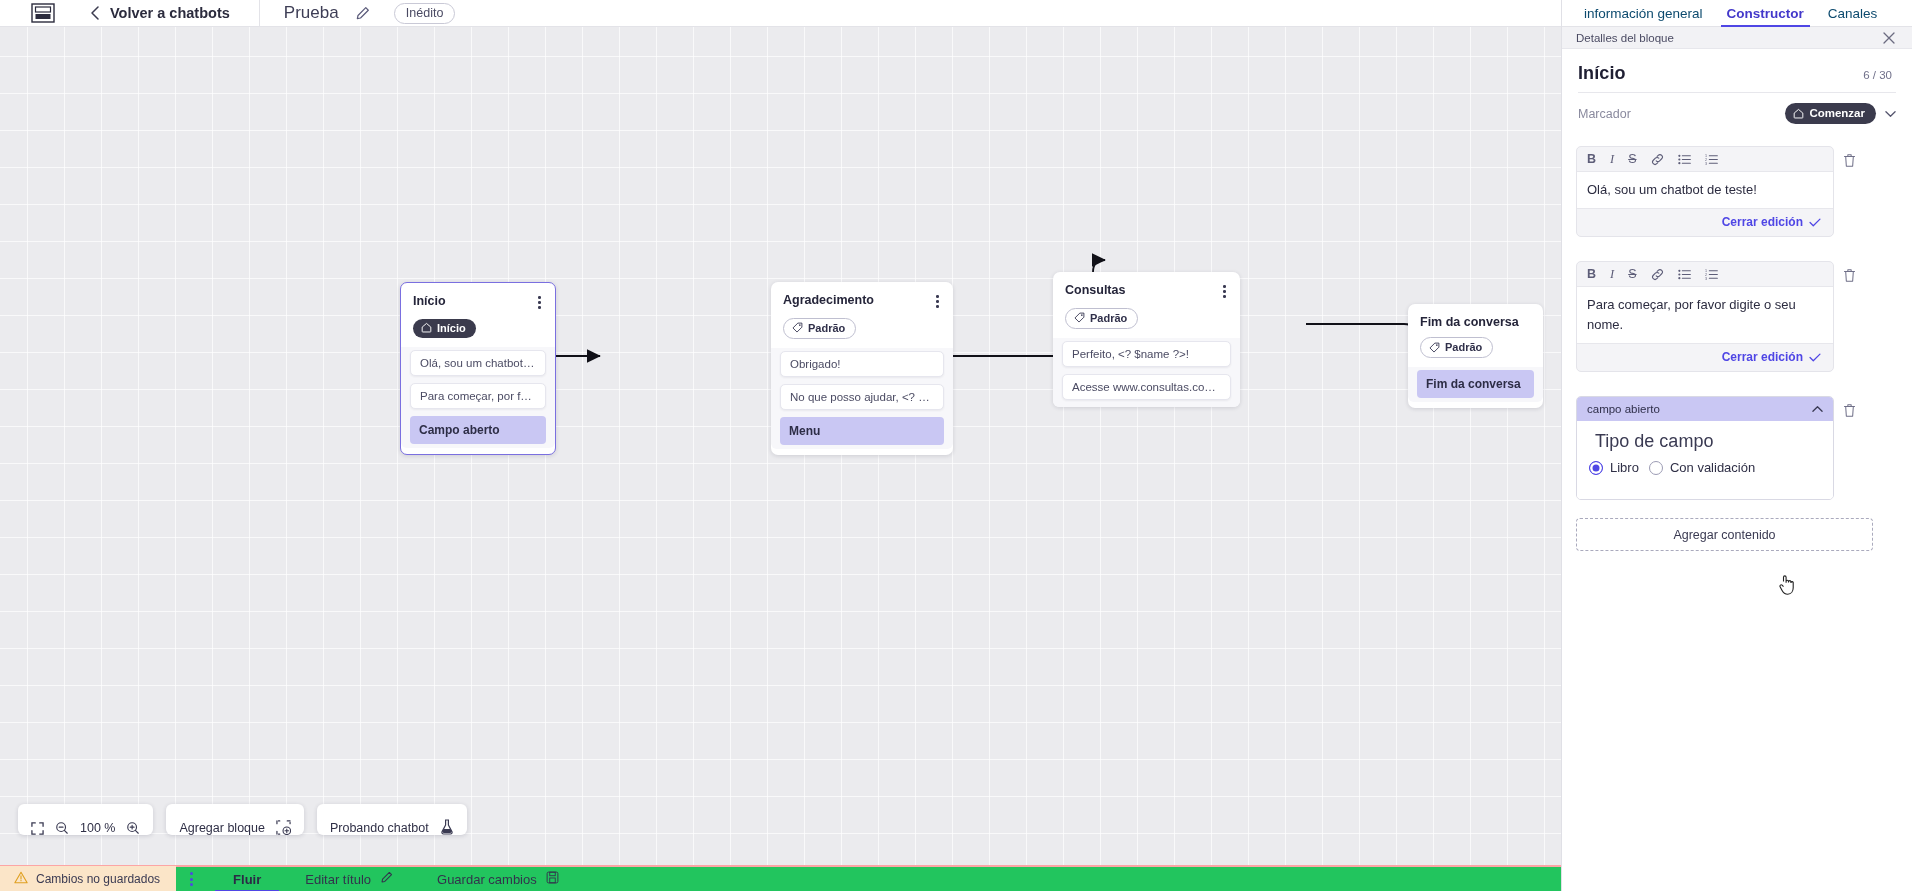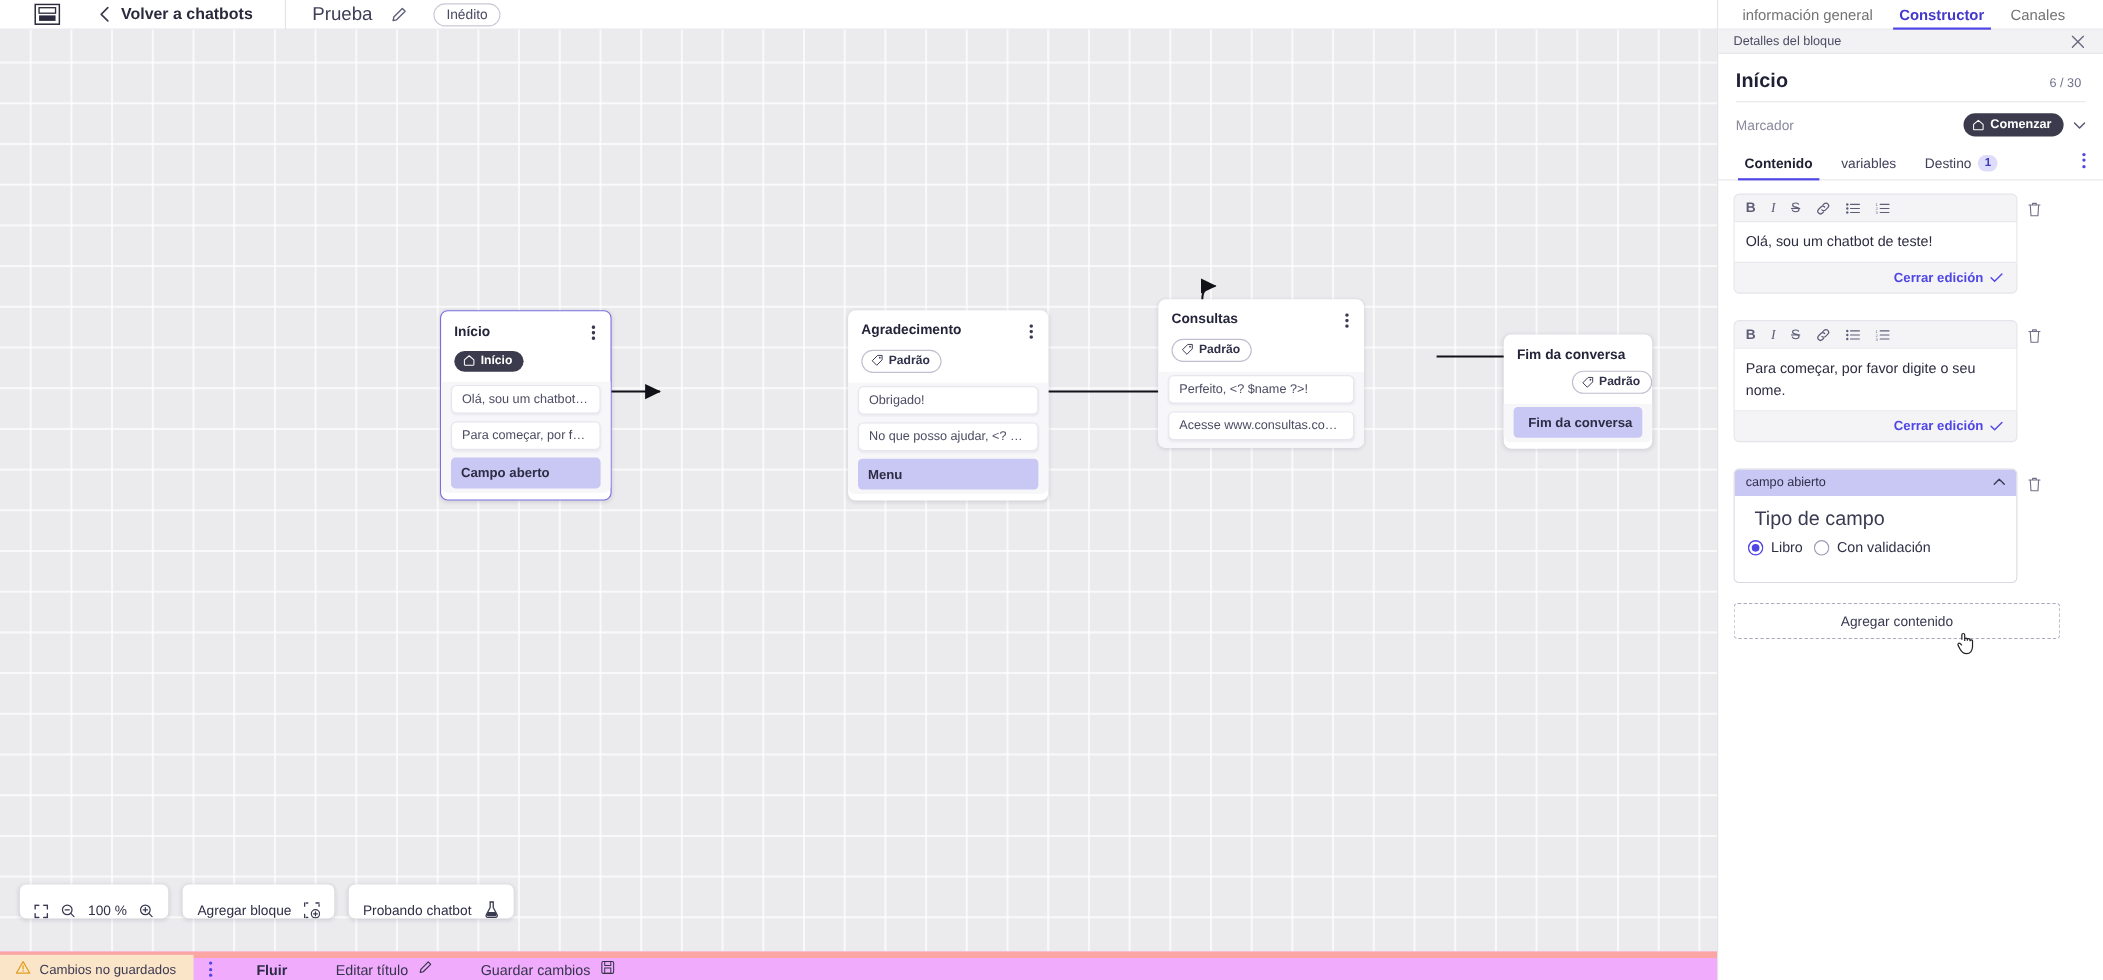--- a/index.html
+++ b/index.html
@@ -53,21 +53,21 @@
   .rightpanel {
     position: absolute; right: 0; top: 0; width: 351px; height: 891px;
     background: #ffffff; border-left: 1px solid #e0e0e6;
     display: flex; flex-direction: column;
   }
   .rp-tabs {
     height: 27px; display: flex; align-items: flex-end; gap: 0;
     padding-left: 10px; border-bottom: 1px solid #e3e3e8; background: #fff;
   }
   .rp-tab {
-    font-size: 13.5px; color: #737373; padding: 0 12px 5px; cursor: pointer;
+    font-size: 13.5px; color: #0c4a6e; padding: 0 12px 5px; cursor: pointer;
     white-space: nowrap; position: relative;
   }
   .rp-tab.active { color: #4338ca; font-weight: 700; }
   .rp-tab.active:after {
     content: ""; position: absolute; left: 6px; right: 6px; bottom: -1px;
     height: 2px; background: #4f46e5;
   }
   .rp-subhead {
     height: 22px; background: #f2f2f5; display: flex; align-items: center;
     justify-content: space-between; padding: 0 16px 0 14px;
@@ -215,21 +215,21 @@
   .toolrow { position: absolute; left: 18px; bottom: 30px; display: flex; gap: 13px; z-index: 5; }
   .tool {
     background: #fff; border-radius: 6px; box-shadow: 0 1px 4px rgba(30,30,60,.16);
     height: 31px; display: flex; align-items: flex-end; padding: 0 13px; gap: 11px;
     font-size: 12.5px; color: #2f2f46; cursor: pointer; white-space: nowrap;
   }
   .tool .ic { display: flex; align-items: center; justify-content: center; color:#3a3a52; }
 
   .footer {
     position: absolute; left: 0; bottom: 0; width: 1561px; height: 26px;
-    background: #f0abfc; border-top: 6px solid #fca5a5; display: flex; align-items: center;
+    background: #22c55e; border-top: 2px solid #fca5a5; display: flex; align-items: center;
   }
   .warn-chip {
     background: #fbe5c8; height: 26px; display: flex; align-items: center; gap: 8px;
     padding: 0 16px 0 14px; font-size: 12px; color: #3a3a52; white-space: nowrap;
   }
   .kebab-h { display: flex; flex-direction: column; gap: 2.5px; margin: 0 18px 0 14px; cursor: pointer; }
   .kebab-h i { width: 3px; height: 3px; border-radius: 50%; background: #4f46e5; display: block; }
   .foot-item {
     font-size: 13px; color: #33334c; display: flex; align-items: center; gap: 9px;
     padding: 0 22px; cursor: pointer; height: 26px; position: relative; white-space: nowrap;
@@ -343,21 +343,21 @@
             <circle cx="10" cy="4" r="1" fill="#30304a"></circle>
           </svg>
         <span>Padrão</span>
       </div>
       <div class="node-body-wrap">
         <div class="msg">Perfeito, &lt;? $name ?&gt;!</div>
         <div class="msg" style="margin-bottom:3px;">Acesse www.consultas.com par...</div>
       </div>
     </div>
 
-    <div class="node" style="left:1367px; top:277px; width:135px;text-align:right;">
+    <div class="node" style="left:1408px; top:277px; width:135px;">
       <div class="node-head">
         <span class="node-title">Fim da conversa</span>
       </div>
       <div class="tag default">
         <svg width="11" height="11" viewBox="0 0 14 14">
             <path d="M7.4 1.4H12.6V6.6L6.4 12.8 1.2 7.6z" stroke="#30304a" stroke-width="1.1" fill="none" stroke-linejoin="round"></path>
             <circle cx="10" cy="4" r="1" fill="#30304a"></circle>
           </svg>
         <span>Padrão</span>
       </div>
@@ -481,37 +481,20 @@
           <span>Comenzar</span>
         </span>
         <span class="chev-down">
           <svg width="11" height="8" viewBox="0 0 12 8">
               <path d="M1 1.5L6 6.5L11 1.5" stroke="#55556e" stroke-width="1.4" fill="none" stroke-linecap="round" stroke-linejoin="round"></path>
             </svg>
         </span>
       </span>
     </div>
 
-    <div class="rp-tabs2">
-      <div class="rp-tab2 active">
-        <span>Contenido</span>
-      </div>
-      <div class="rp-tab2">
-        <span>variables</span>
-      </div>
-      <div class="rp-tab2">
-        <span>Destino</span>
-        <span class="dest-count">1</span>
-      </div>
-      <span class="kebab-v">
-          <i></i>
-          <i></i>
-          <i></i>
-        </span>
-    </div>
 
     <div class="rp-body">
 
       <div class="card-wrap">
         <div class="content-card">
           <div class="editor-toolbar">
             <span class="tb-ico" style="font-weight:700;">B</span>
             <span class="tb-ico" style="font-style:italic;font-family:'Liberation Serif',serif;">I</span>
             <span class="tb-ico" style="text-decoration:line-through;">S</span>
             <span class="tb-ico">

